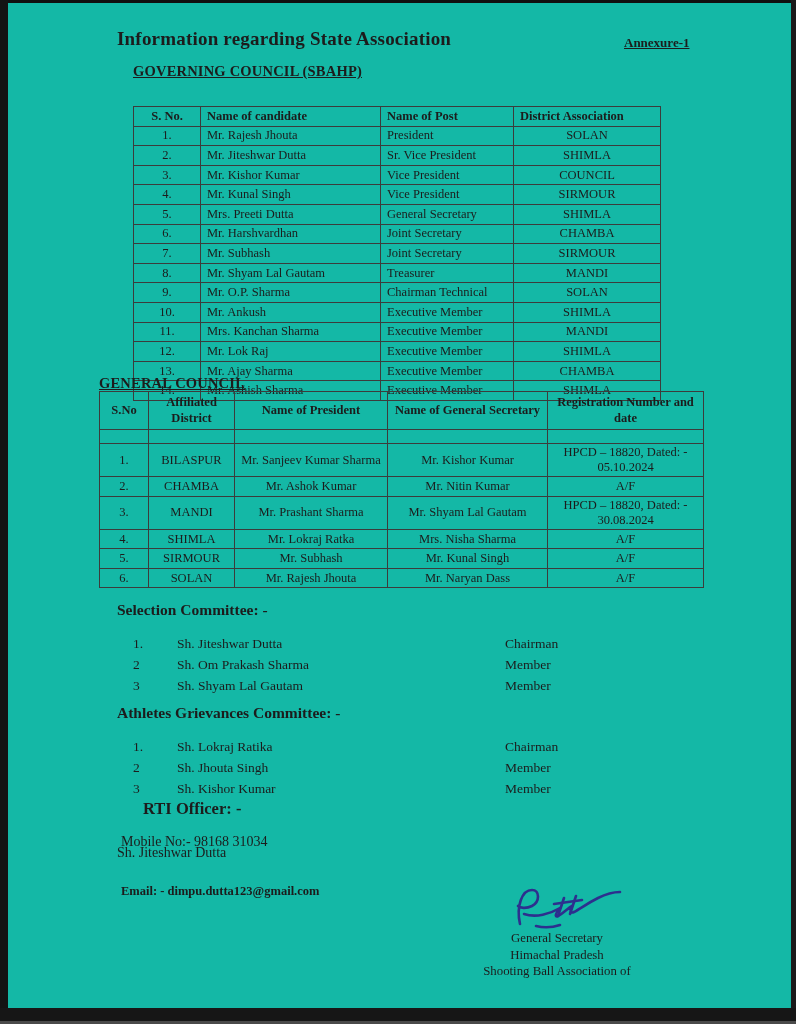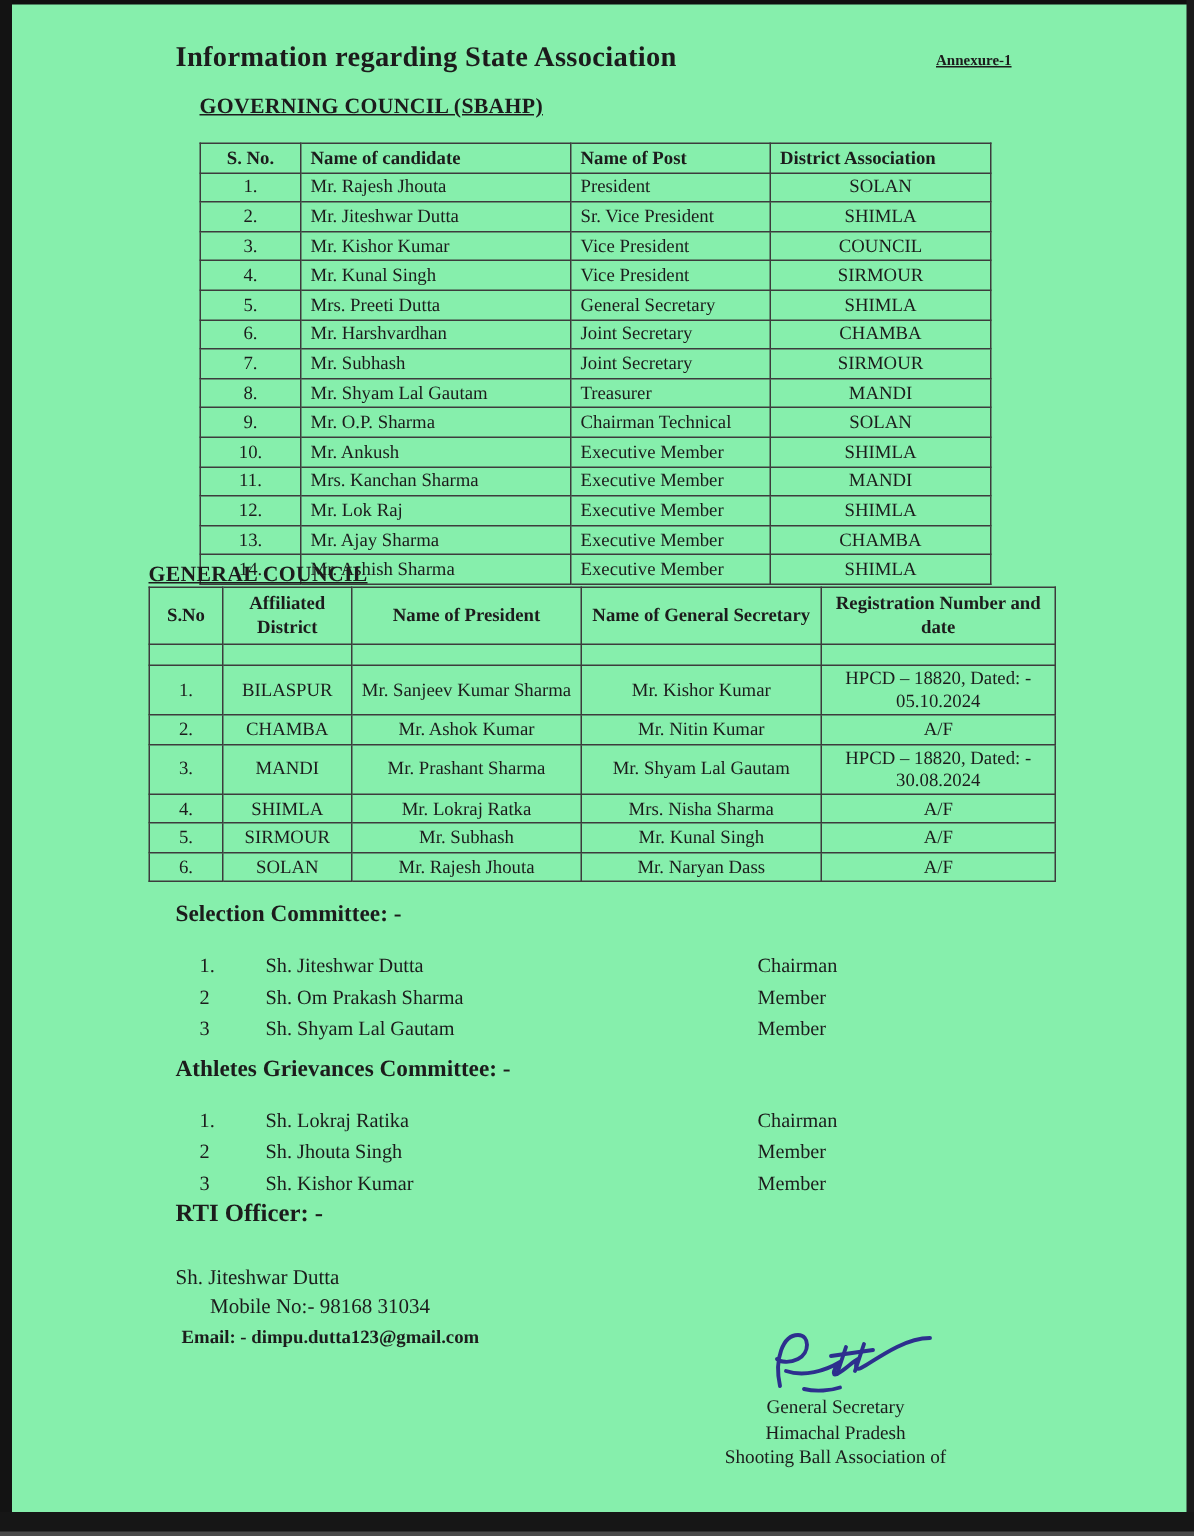--- a/index.html
+++ b/index.html
@@ -1,55 +1,55 @@
 <!DOCTYPE html>
 <html><head>
 <meta charset="utf-8">
 <style>
   html,body{margin:0;padding:0;background:#e8e8e8;}
   .page{
     position:relative;
     width:796px;height:1024px;
-    background:#86efac;
+    background:#14b8a6;
     font-family:"Liberation Serif","DejaVu Serif",serif;
     color:#1c1c1c;
     overflow:hidden;
     margin:0 auto;
   }
   
   .edge-top{position:absolute;left:0;top:0;width:796px;height:3px;background:#101010;}
   .edge-left{position:absolute;left:0;top:0;width:8px;height:1024px;background:#131313;}
   .edge-right{position:absolute;right:0;top:0;width:5px;height:1024px;background:#1a1a1a;}
   .edge-bottom{position:absolute;left:0;top:1008px;width:796px;height:16px;background:#161616;border-bottom:3px solid #4a4a4a;box-sizing:border-box;}
 
   .doc-title{
     position:absolute;left:117px;top:28px;
     font-size:19px;font-weight:bold;letter-spacing:.2px;
   }
   .annexure{
     position:absolute;left:624px;top:35px;
-    font-size:10px;font-weight:bold;text-decoration:underline;
+    font-size:13px;font-weight:bold;text-decoration:underline;
   }
   .sec-heading{
     position:absolute;text-align:left;
     font-size:14.5px;font-weight:bold;text-decoration:underline;
     letter-spacing:.2px;
   }
   .gc-heading{left:133px;width:527px;top:63px;}
   .gen-heading{left:99px;width:604px;top:375px;}
 
   table{border-collapse:collapse;table-layout:fixed;position:absolute;}
   td,th{
     border:1px solid #3c3c3c;
     font-size:12.5px;font-weight:normal;
     padding:1px 6px;line-height:1.2;
     overflow:hidden;white-space:nowrap;
   }
   th{font-weight:bold;}
-  .t1{left:133px;top:95px;width:527px;padding-left:46px;}
+  .t1{left:133px;top:106px;width:527px;padding-left:46px;}
   .t1 td,.t1 th{height:16.6px;}
   .t1 .c-center{text-align:center;}
   .t1 th{text-align:left;}
   .t1 th.c-center{text-align:center;}
 
   .t2{left:99px;top:391px;width:604px;}
   .t2 th{text-align:center;padding:3px 4px;white-space:normal;line-height:1.25;}
   .t2 td{text-align:center;height:16.5px;white-space:normal;}
   .t2 .spacer-row td{height:11px;}
 
@@ -320,23 +320,23 @@
         <span class="c-role">Member</span>
       </div>
 
       <div class="c-item">
         <span class="c-no">3</span>
         <span class="c-nm">Sh. Kishor Kumar</span>
         <span class="c-role">Member</span>
       </div>
     </div>
 
-  <div class="c-heading rti-heading" style="top:799px;">RTI Officer: -</div>
+  <div class="c-heading rti-heading" style="top:799px;margin-left:26px;">RTI Officer: -</div>
   <div class="contact" style="top:845px;">Sh. Jiteshwar Dutta</div>
-  <div class="contact contact-sub" style="top:864px;margin-left:19px;">Mobile No:- 98168 31034</div>
+  <div class="contact contact-sub" style="top:834px;">Mobile No:- 98168 31034</div>
   <div class="contact contact-sub email" style="top:884px;">Email: - dimpu.dutta123@gmail.com</div>
 
   <div class="sig-wrap">
     <svg width="120" height="50" viewBox="0 0 120 50">
       <g fill="none" stroke="#2d2f8e" stroke-width="2.6" stroke-linecap="round" stroke-linejoin="round">
         <path d="M14 40 C10 22 16 6 26 6 C34 6 34 18 26 22 C20 25 14 24 12 22"></path>
         <path d="M18 30 C30 34 44 30 54 24 C50 28 48 34 52 32 C58 29 62 24 66 22 C64 26 64 30 68 28 C74 25 80 20 92 14 C100 10 108 8 114 8"></path>
         <path d="M58 14 L52 32 M70 12 L64 30"></path>
         <path d="M48 20 L76 16"></path>
         <path d="M30 42 C38 44 48 43 54 41"></path>

